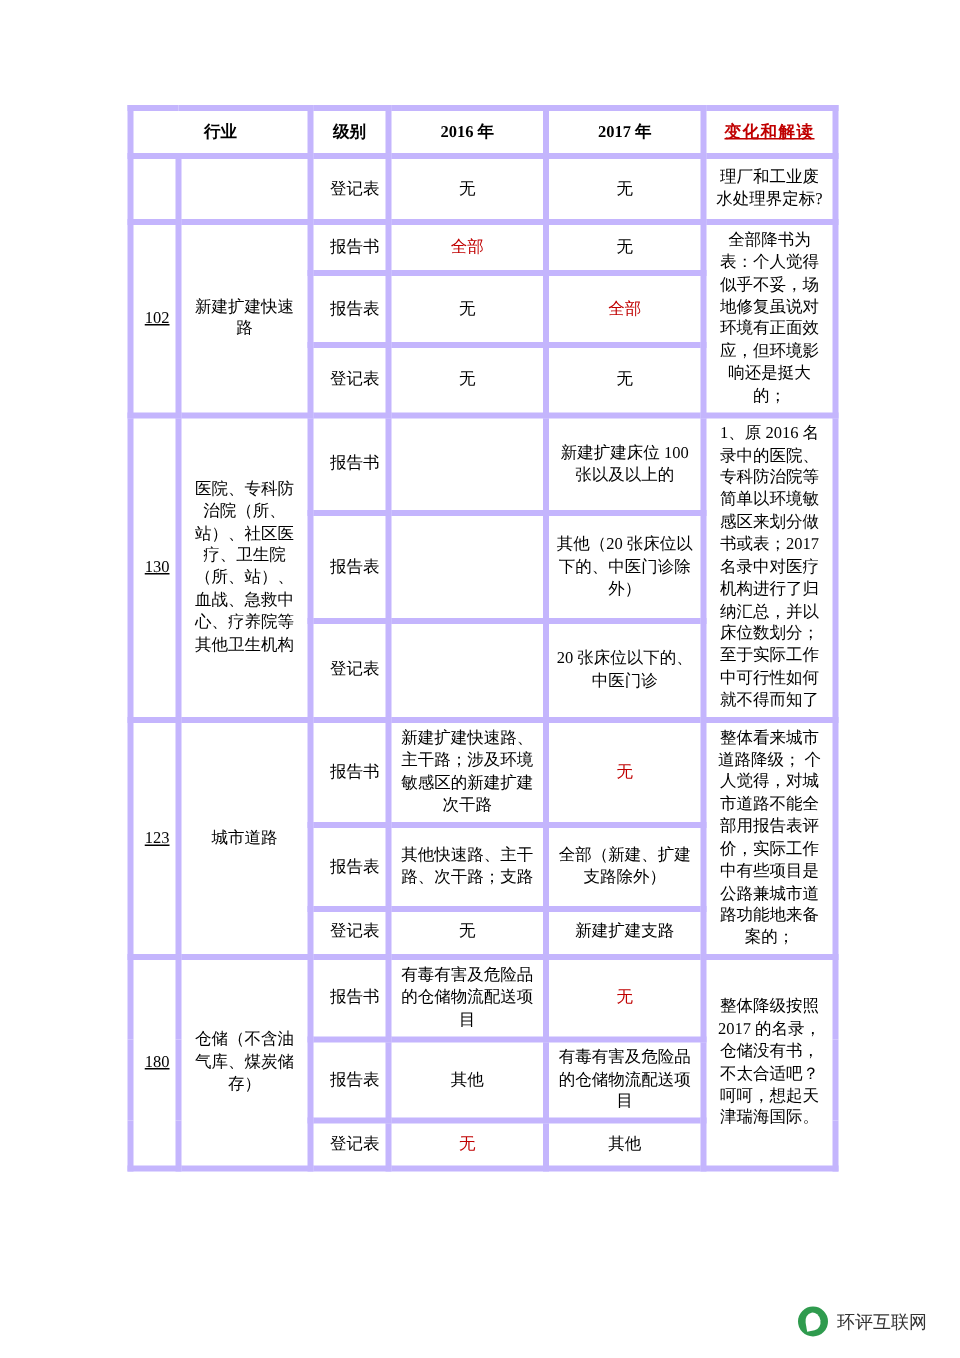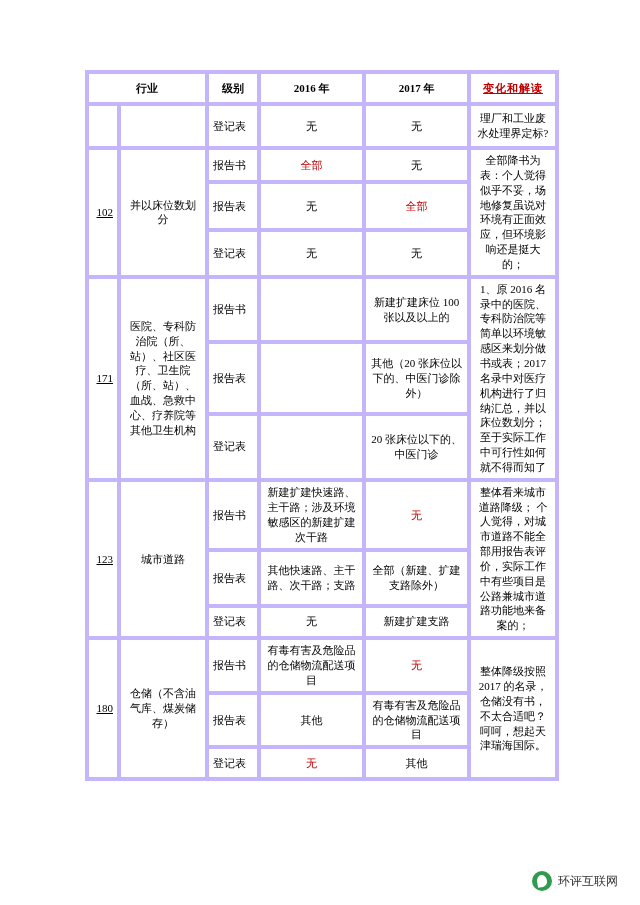--- a/index.html
+++ b/index.html
@@ -63,21 +63,21 @@
     text-align: right;
     font-size: 12px;
     text-decoration: underline;
   }
   .cell-ind {
     text-align: center;
     font-size: 11.5px;
     line-height: 1.45;
   }
   .cell-lvl {
-    text-align: left;
+    text-align: right;
     font-size: 11px;
     white-space: nowrap;
   }
   .cell-val {
     text-align: center;
     font-size: 11px;
     line-height: 1.4;
   }
   .cell-note {
     text-align: center;
@@ -159,39 +159,39 @@
         <td class="cell-code"></td>
         <td class="cell-ind"></td>
         <td class="cell-lvl">登记表</td>
         <td class="cell-val">无</td>
         <td class="cell-val">无</td>
         <td class="cell-note" rowspan="1">理厂和工业废水处理界定标?</td>
       </tr>
 
       <tr class="r2">
         <td class="cell-code" rowspan="3">102</td>
-        <td class="cell-ind" rowspan="3">并以床位数划分</td>
+        <td class="cell-ind" rowspan="3">新建扩建快速路</td>
         <td class="cell-lvl">报告书</td>
         <td class="cell-val red">全部</td>
         <td class="cell-val">无</td>
         <td class="cell-note" rowspan="3">全部降书为表：个人觉得似乎不妥，场地修复虽说对环境有正面效应，但环境影响还是挺大的；</td>
       </tr>
       <tr class="r3">
         <td class="cell-lvl">报告表</td>
         <td class="cell-val">无</td>
         <td class="cell-val red">全部</td>
       </tr>
       <tr class="r3">
         <td class="cell-lvl">登记表</td>
         <td class="cell-val">无</td>
         <td class="cell-val">无</td>
       </tr>
 
       <tr class="r4">
-        <td class="cell-code" rowspan="3">171</td>
+        <td class="cell-code" rowspan="3">130</td>
         <td class="cell-ind" rowspan="3">医院、专科防治院（所、站）、社区医疗、卫生院（所、站）、血战、急救中心、疗养院等其他卫生机构</td>
         <td class="cell-lvl">报告书</td>
         <td class="cell-val"></td>
         <td class="cell-val">新建扩建床位 100 张以及以上的</td>
         <td class="cell-note" rowspan="3">1、原 2016 名录中的医院、专科防治院等简单以环境敏感区来划分做书或表；2017 名录中对医疗机构进行了归纳汇总，并以床位数划分；至于实际工作中可行性如何就不得而知了</td>
       </tr>
       <tr class="r5">
         <td class="cell-lvl">报告表</td>
         <td class="cell-val"></td>
         <td class="cell-val">其他（20 张床位以下的、中医门诊除外）</td>

